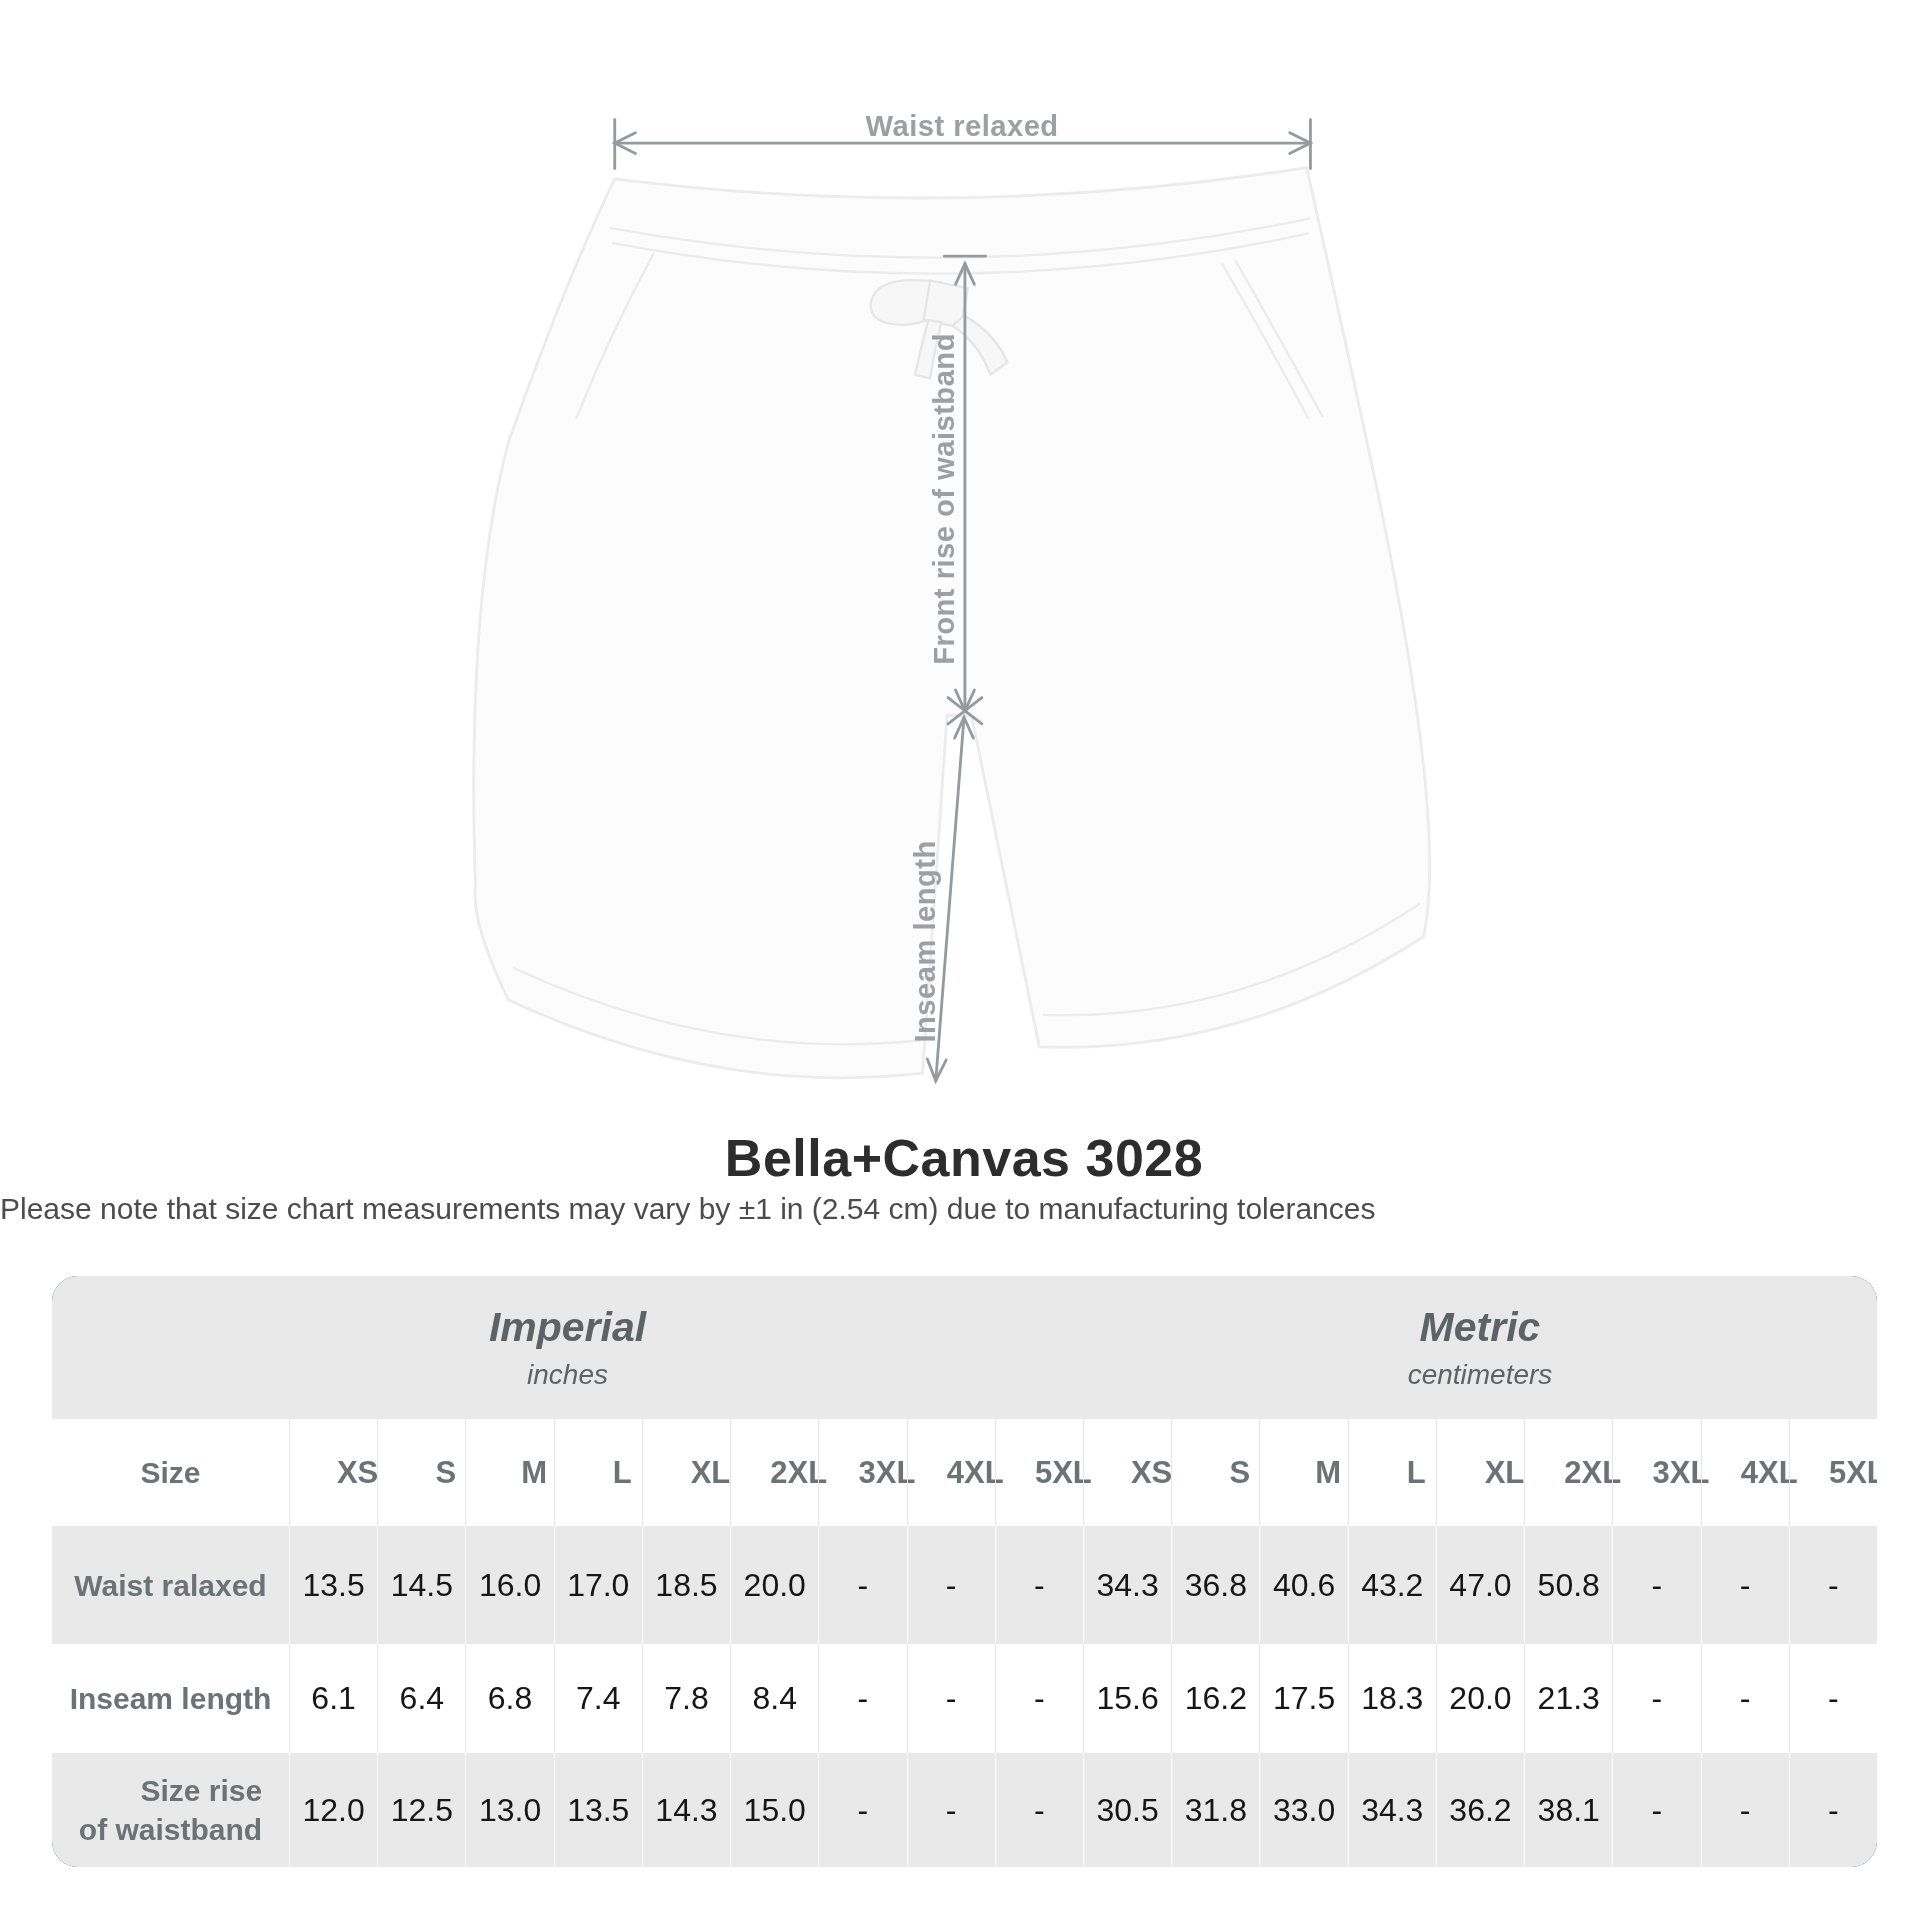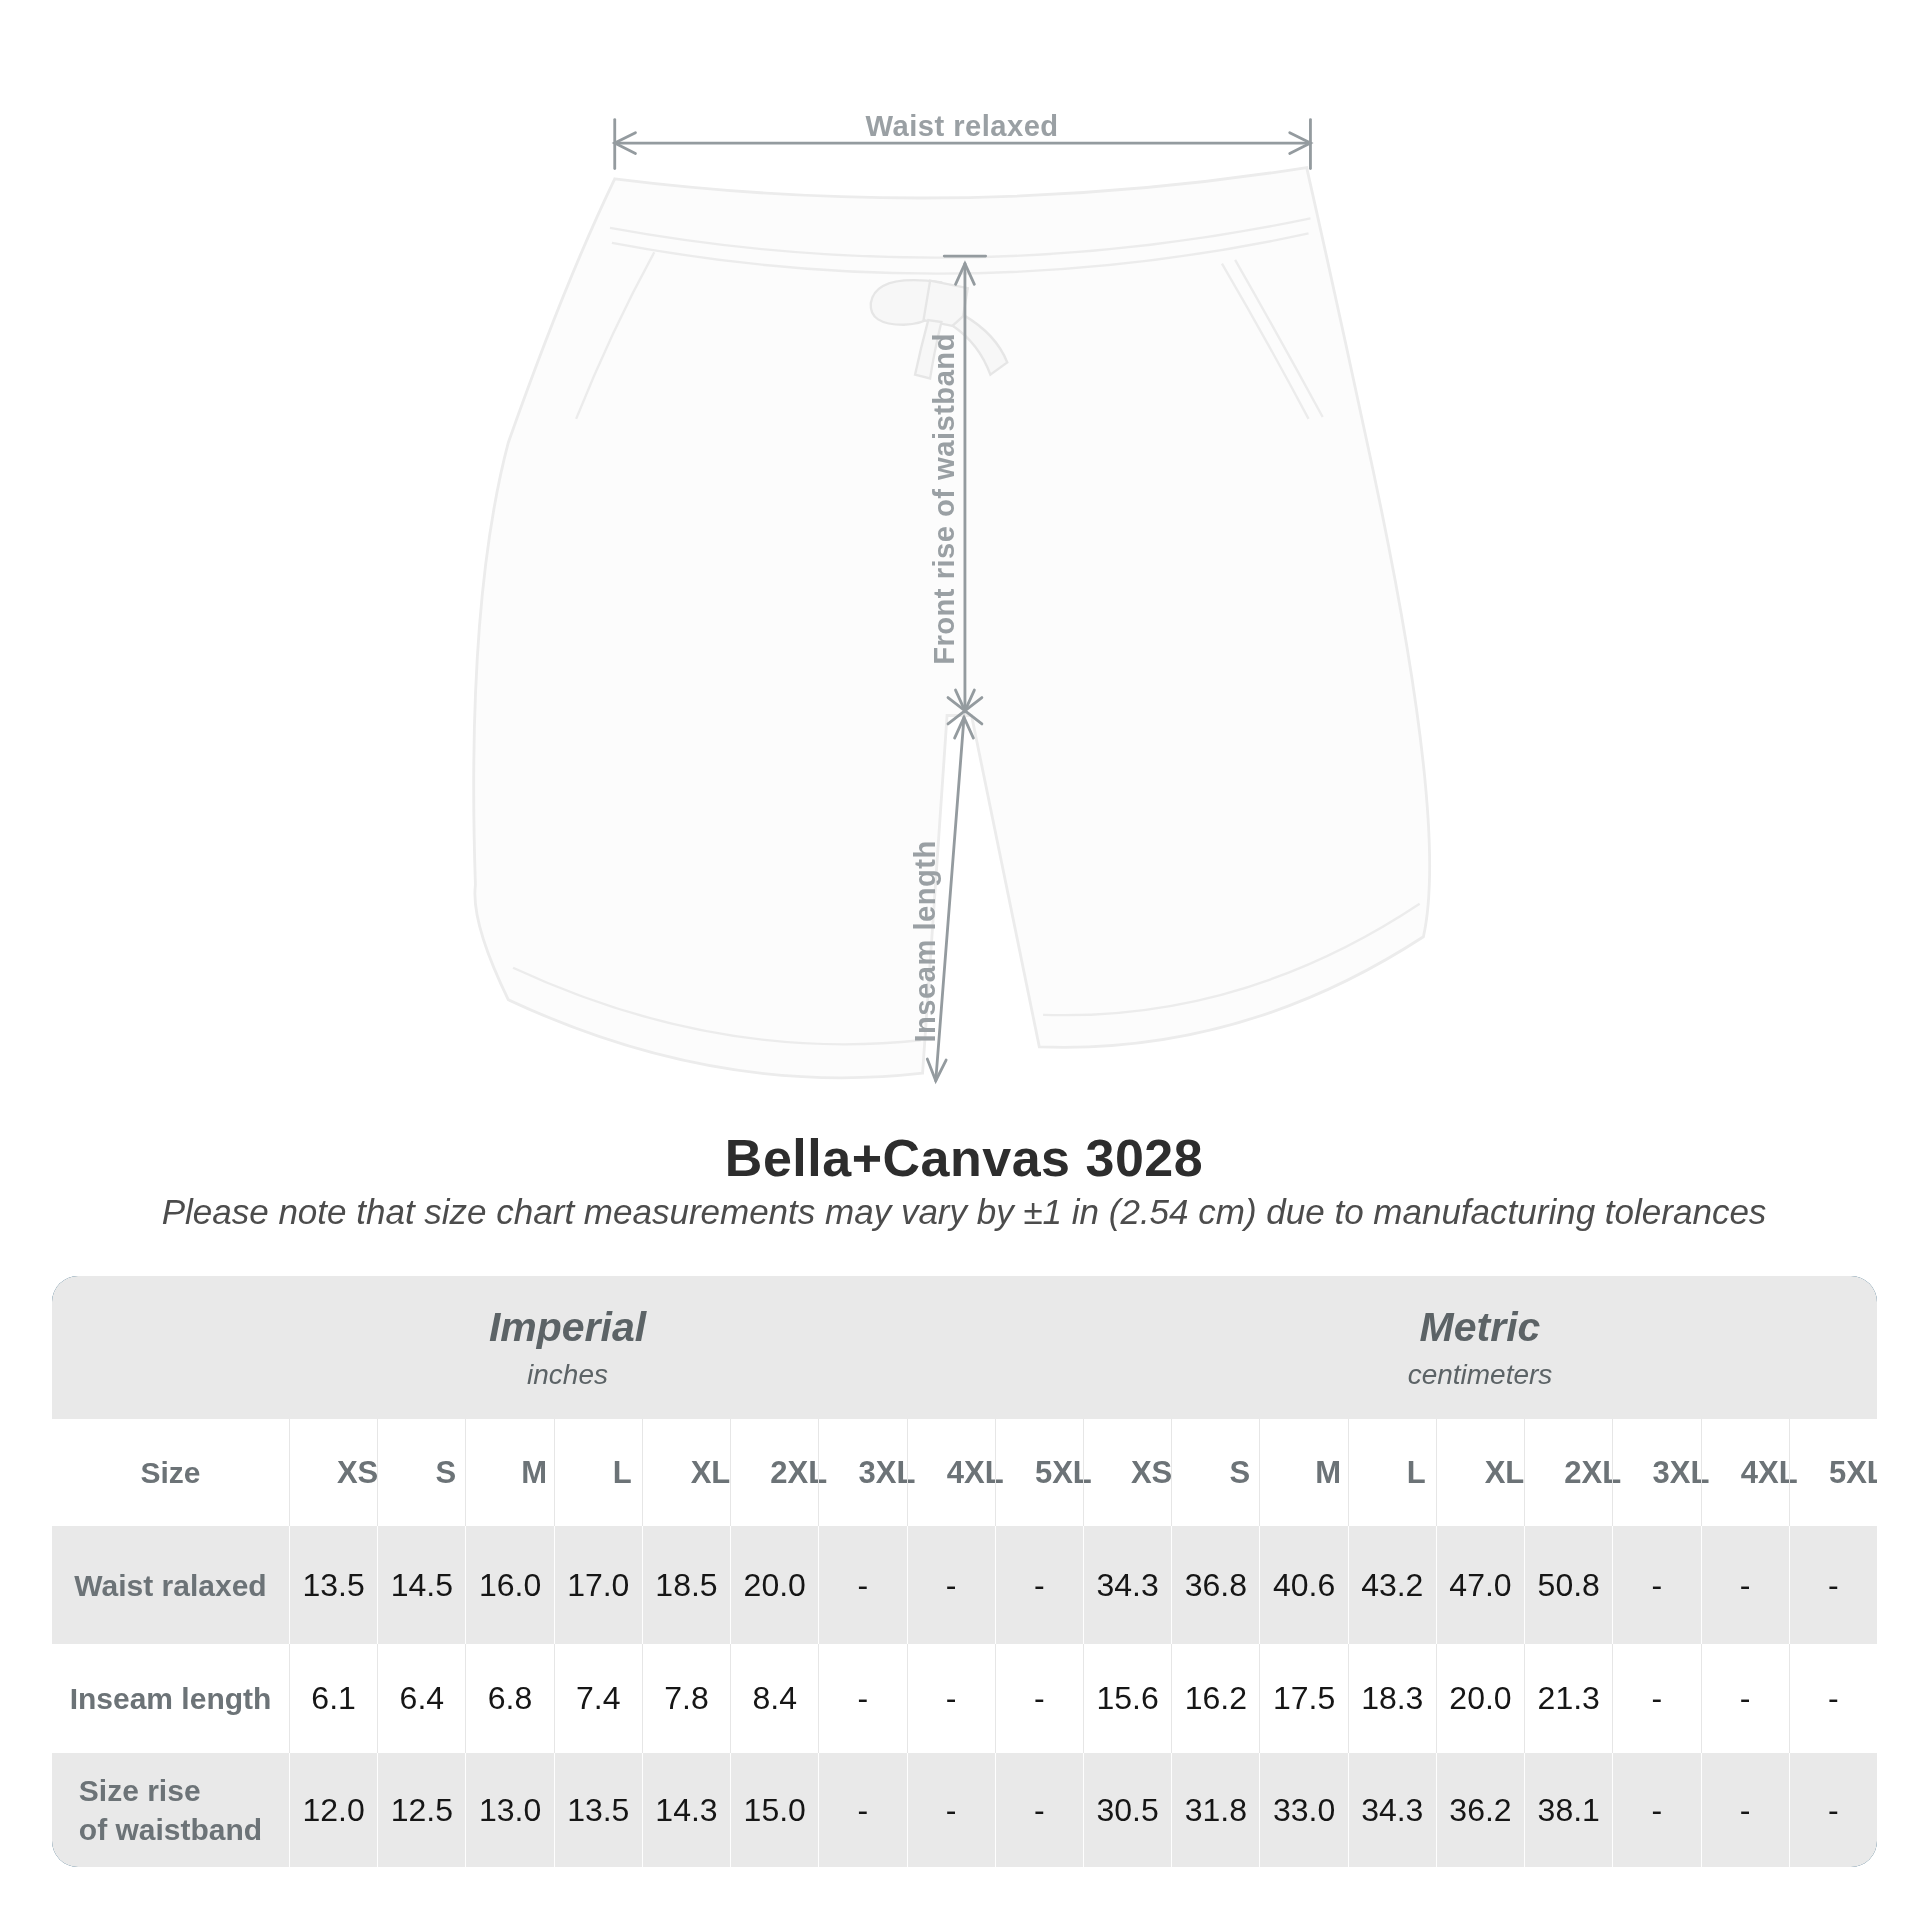--- a/index.html
+++ b/index.html
@@ -13,22 +13,22 @@
   .dim-text{fill:#9aa0a4;font-weight:bold;font-size:31px;letter-spacing:.5px;}
   .garment{fill:#fcfcfc;stroke:#ececec;stroke-width:3;}
   .seam{fill:none;stroke:#ececec;stroke-width:2.5;}
   .string{fill:#f7f7f7;stroke:#e6e6e6;stroke-width:2.5;}
   
   .page-title{
     position:absolute;top:1128px;left:0;width:100%;text-align:center;
     font-size:52px;font-weight:bold;color:#2d2d2d;letter-spacing:0.5px;
   }
   .page-subtitle{
-    position:absolute;top:1192px;left:0;width:100%;text-align:center;
-    font-size:35px;font-style:italic;color:#4c4c4c;
+    position:absolute;top:1192px;left:0;width:100%;text-align:left;
+    font-size:30px;color:#4c4c4c;
   }
   
   .size-table{
     position:absolute;left:52px;top:1276px;width:1825px;height:591px;
     border-radius:26px;overflow:hidden;background:#0c4a6e;
   }
   .thead{display:grid;grid-template-columns:1031px 1fr;height:143px;background:#e9e9e9;}
   .unit-cell{display:flex;flex-direction:column;align-items:center;justify-content:center;gap:7.5px;color:#5c6366;}
   .unit-name{font-size:41px;font-weight:bold;font-style:italic;}
   .unit-sub{font-size:28px;font-style:italic;}
@@ -37,21 +37,21 @@
   .row-h0{height:118px;}
   .row-h1{height:109px;}
   .row-h2{height:114px;}
   .row-white{background:#ffffff;}
   .row-gray{background:#e9e9e9;}
   .cell{display:flex;align-items:center;justify-content:center;min-width:0;}
   .row-white .cell:not(.label-cell){border-left:1.9px solid #e6e6e6;}
   .row-gray  .cell:not(.label-cell){border-left:1.9px solid rgba(255,255,255,.95);}
   .cell.metric-start{border-left-width:3.8px;}
   .label-cell{
-    font-weight:bold;color:#6c7377;font-size:30px;text-align:left;
+    font-weight:bold;color:#6c7377;font-size:30px;text-align:right;
     line-height:1.3;white-space:pre-line;padding:0 13px;
   }
   .size-cell{font-weight:bold;color:#6c7377;font-size:31px;padding-left:48px;}
   .value-cell{color:#161616;font-size:32px;}
 </style>
 </head>
 <body>
 
 <div id="canvas">
 

